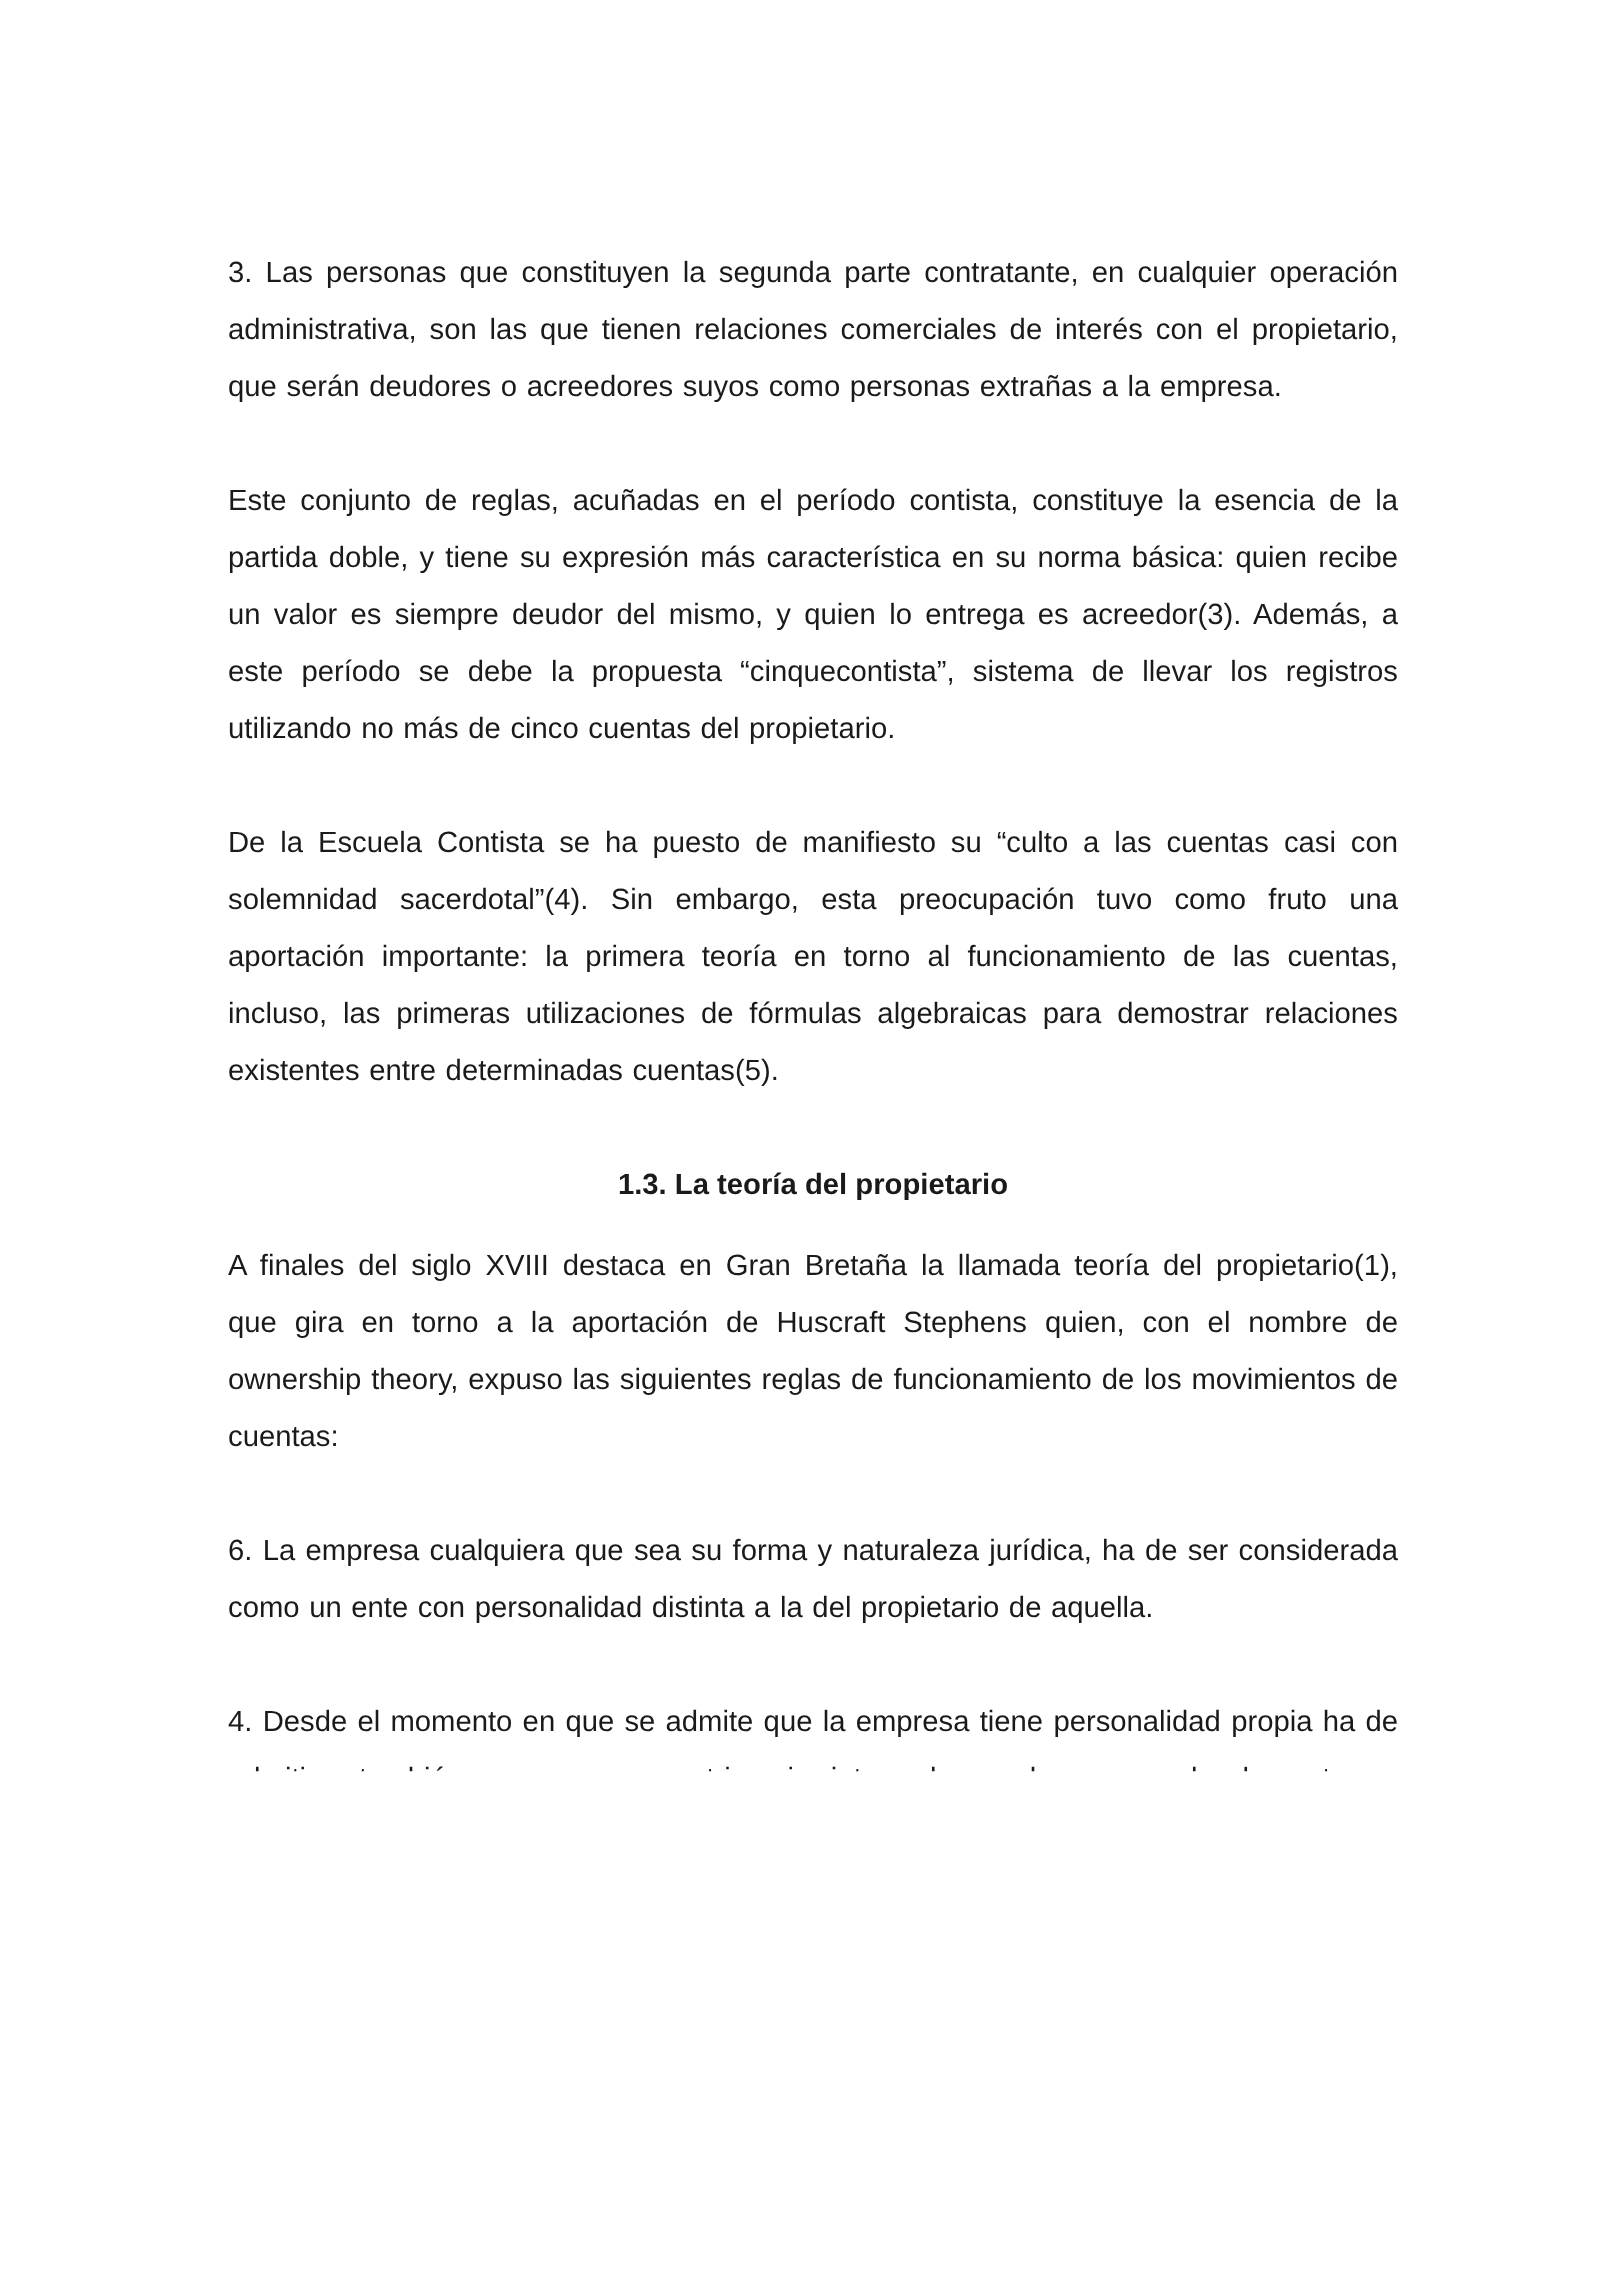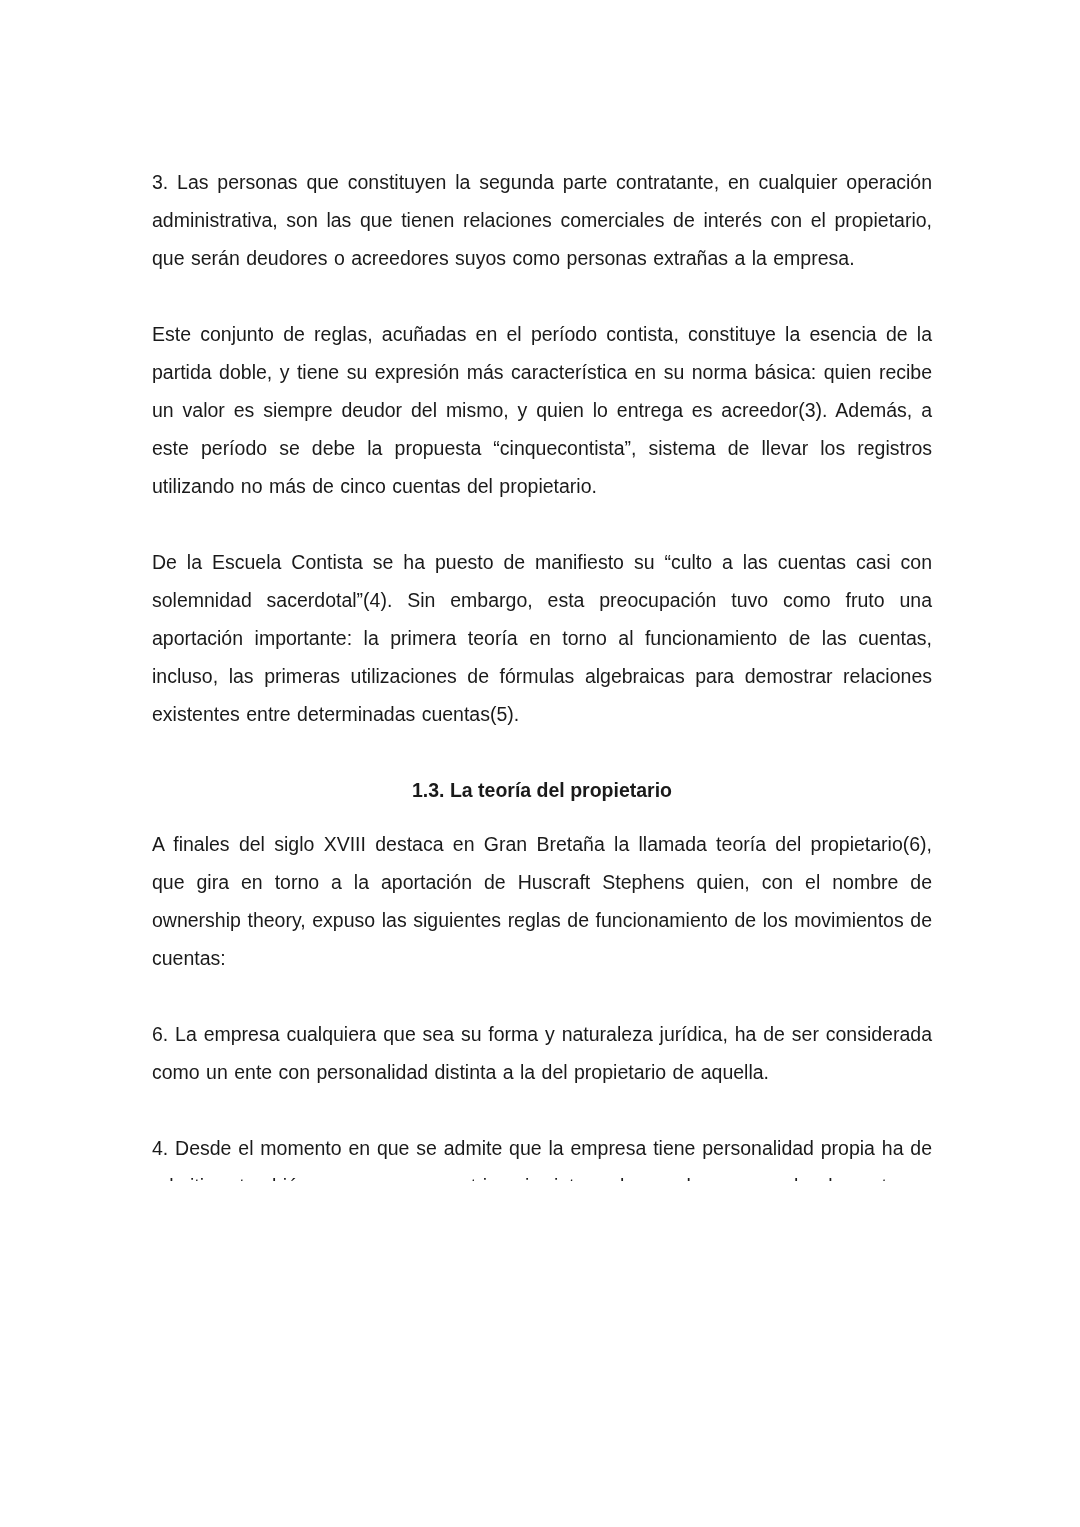--- a/index.html
+++ b/index.html
@@ -48,20 +48,20 @@
   <div class="content">
 
     <p class="para">3. Las personas que constituyen la segunda parte contratante, en cualquier operación administrativa, son las que tienen relaciones comerciales de interés con el propietario, que serán deudores o acreedores suyos como personas extrañas a la empresa.</p>
 
     <p class="para">Este conjunto de reglas, acuñadas en el período contista, constituye la esencia de la partida doble, y tiene su expresión más característica en su norma básica: quien recibe un valor es siempre deudor del mismo, y quien lo entrega es acreedor(3). Además, a este período se debe la propuesta “cinquecontista”, sistema de llevar los registros utilizando no más de cinco cuentas del propietario.</p>
 
     <p class="para">De la Escuela Contista se ha puesto de manifiesto su “culto a las cuentas casi con solemnidad sacerdotal”(4). Sin embargo, esta preocupación tuvo como fruto una aportación importante: la primera teoría en torno al funcionamiento de las cuentas, incluso, las primeras utilizaciones de fórmulas algebraicas para demostrar relaciones existentes entre determinadas cuentas(5).</p>
 
     <h2 class="heading">1.3. La teoría del propietario</h2>
 
-    <p class="para">A finales del siglo XVIII destaca en Gran Bretaña la llamada teoría del propietario(6), que gira en torno a la aportación de Huscraft Stephens quien, con el nombre de ownership theory, expuso las siguientes reglas de funcionamiento de los movimientos de cuentas:</p>
+    <p class="para">A finales del siglo XVIII destaca en Gran Bretaña la llamada teoría del propietario(1), que gira en torno a la aportación de Huscraft Stephens quien, con el nombre de ownership theory, expuso las siguientes reglas de funcionamiento de los movimientos de cuentas:</p>
 
     <p class="para">6. La empresa cualquiera que sea su forma y naturaleza jurídica, ha de ser considerada como un ente con personalidad distinta a la del propietario de aquella.</p>
 
     <p class="para">4. Desde el momento en que se admite que la empresa tiene personalidad propia ha de admitirse también que posee un patrimonio, integrado por dos grupos de elementos, a saber:</p>
 
   </div>
 </div>
 
 </body></html>

